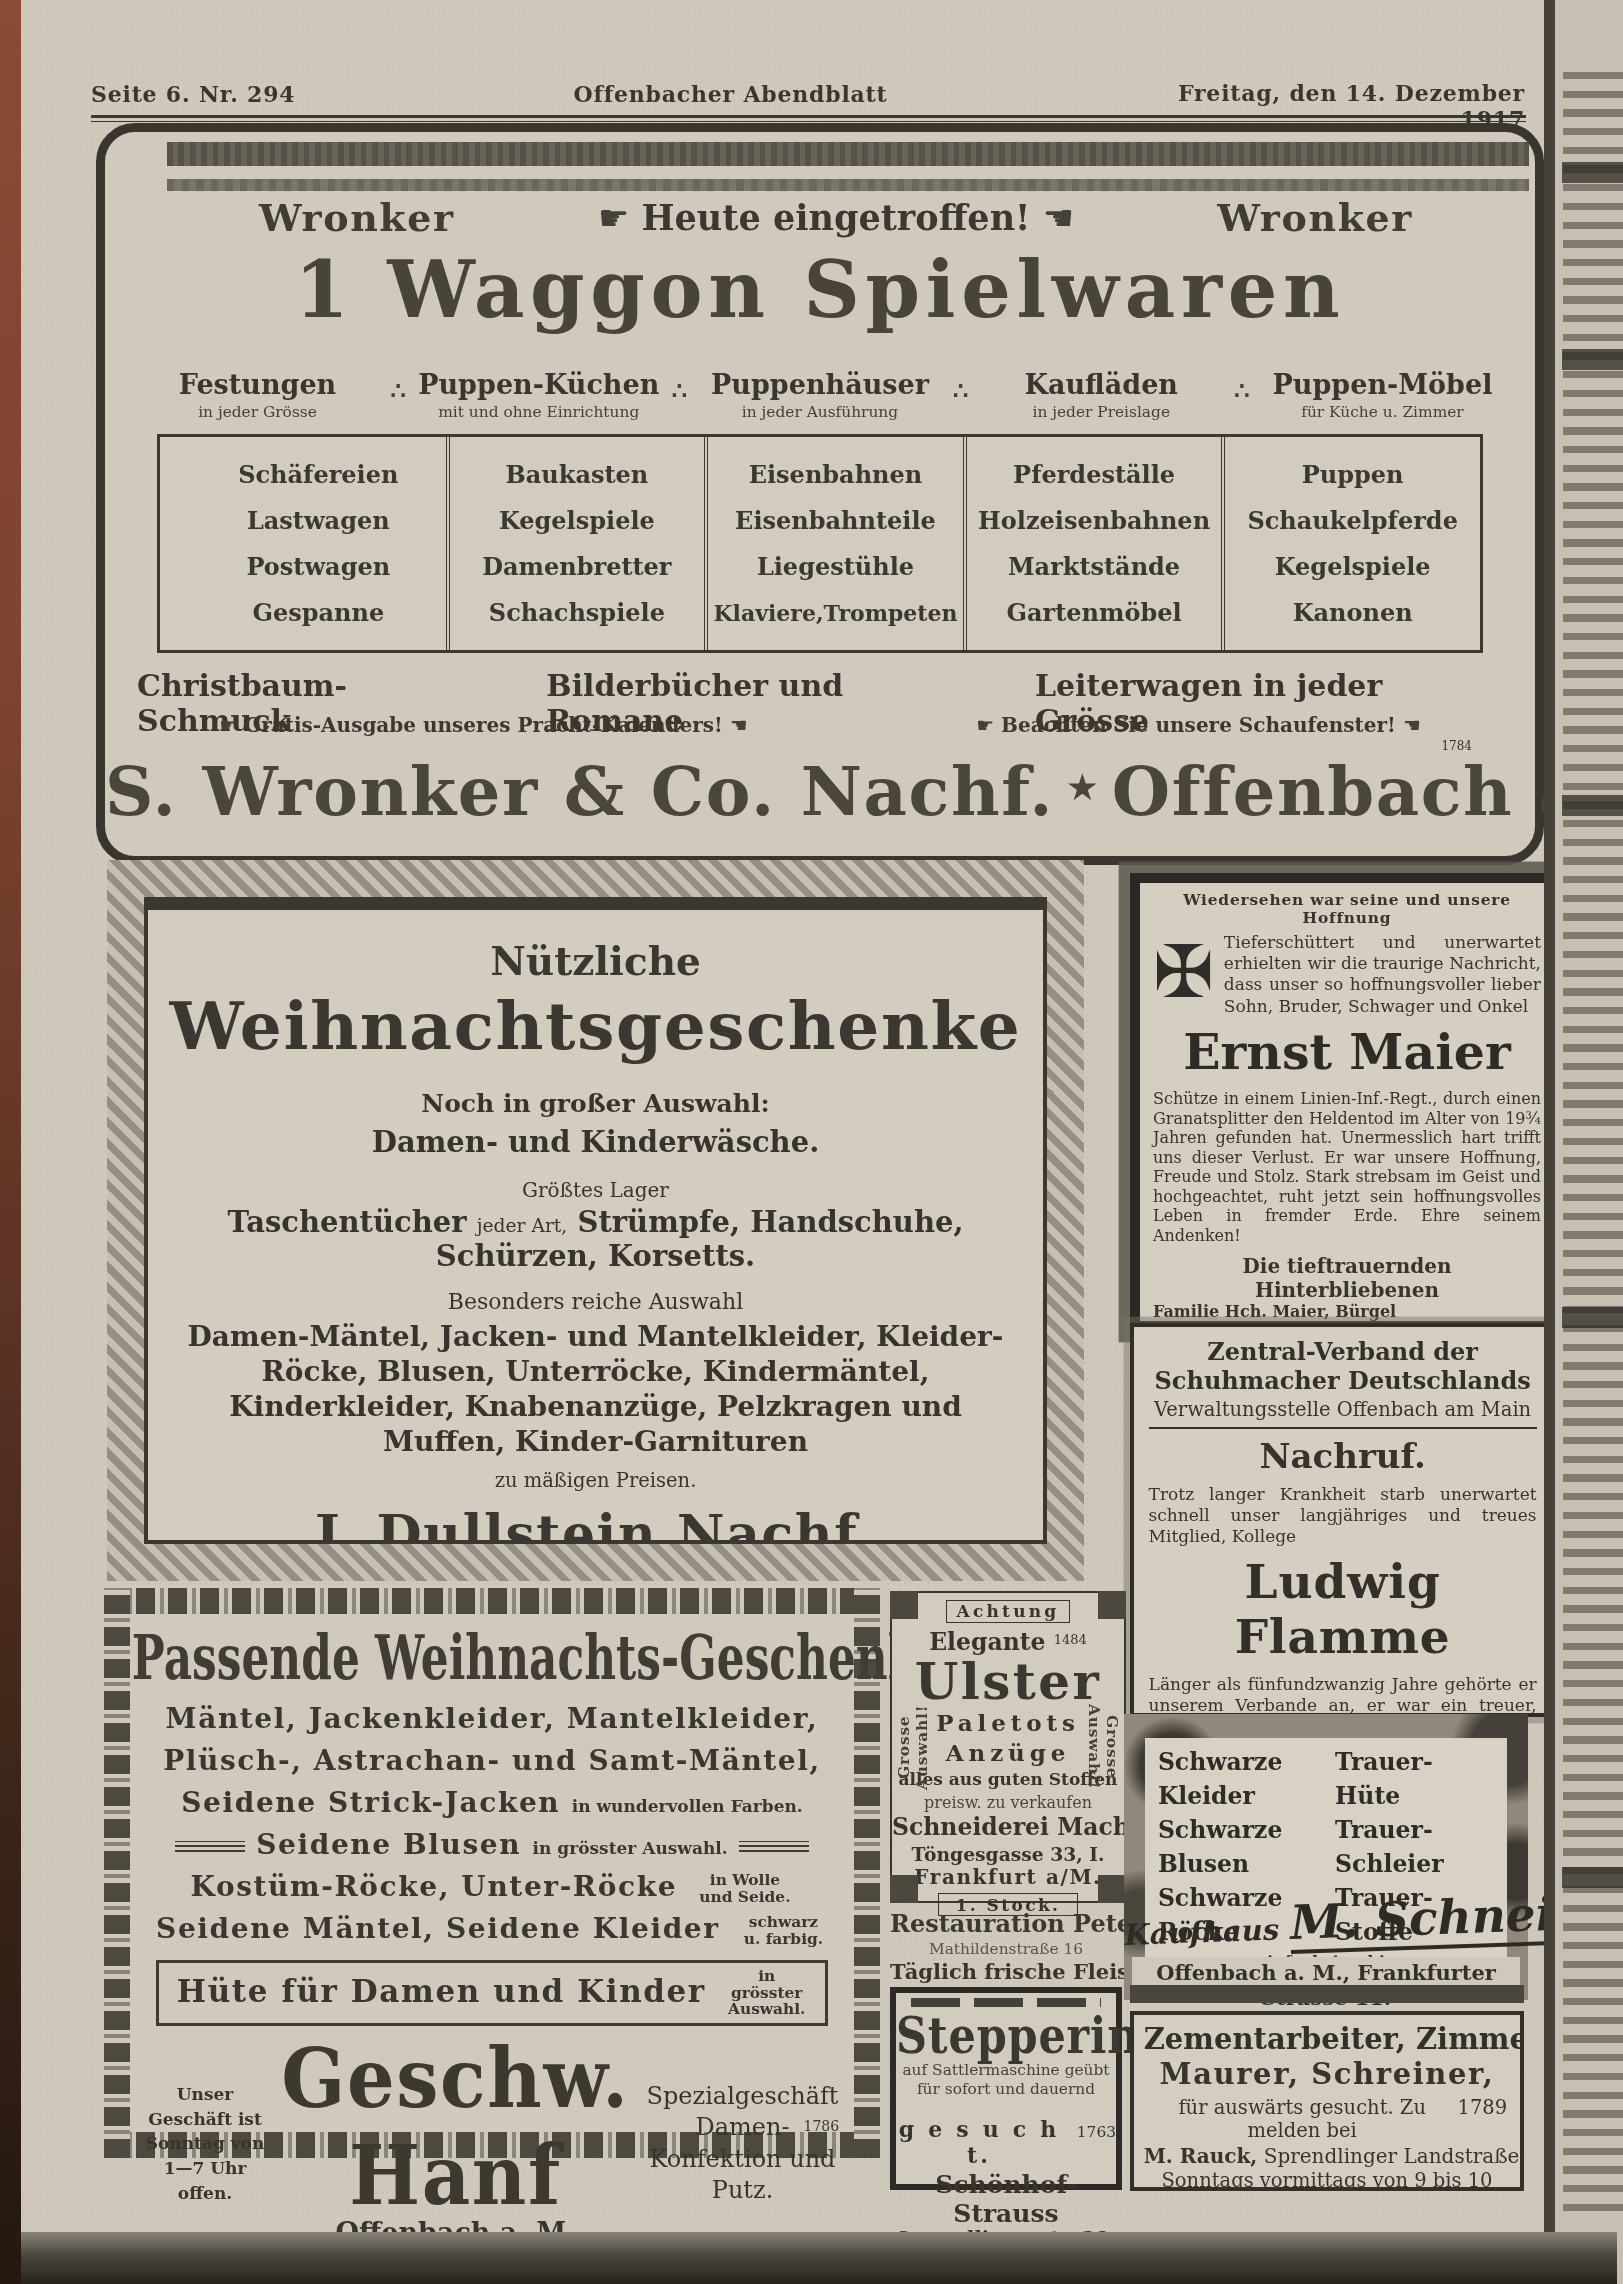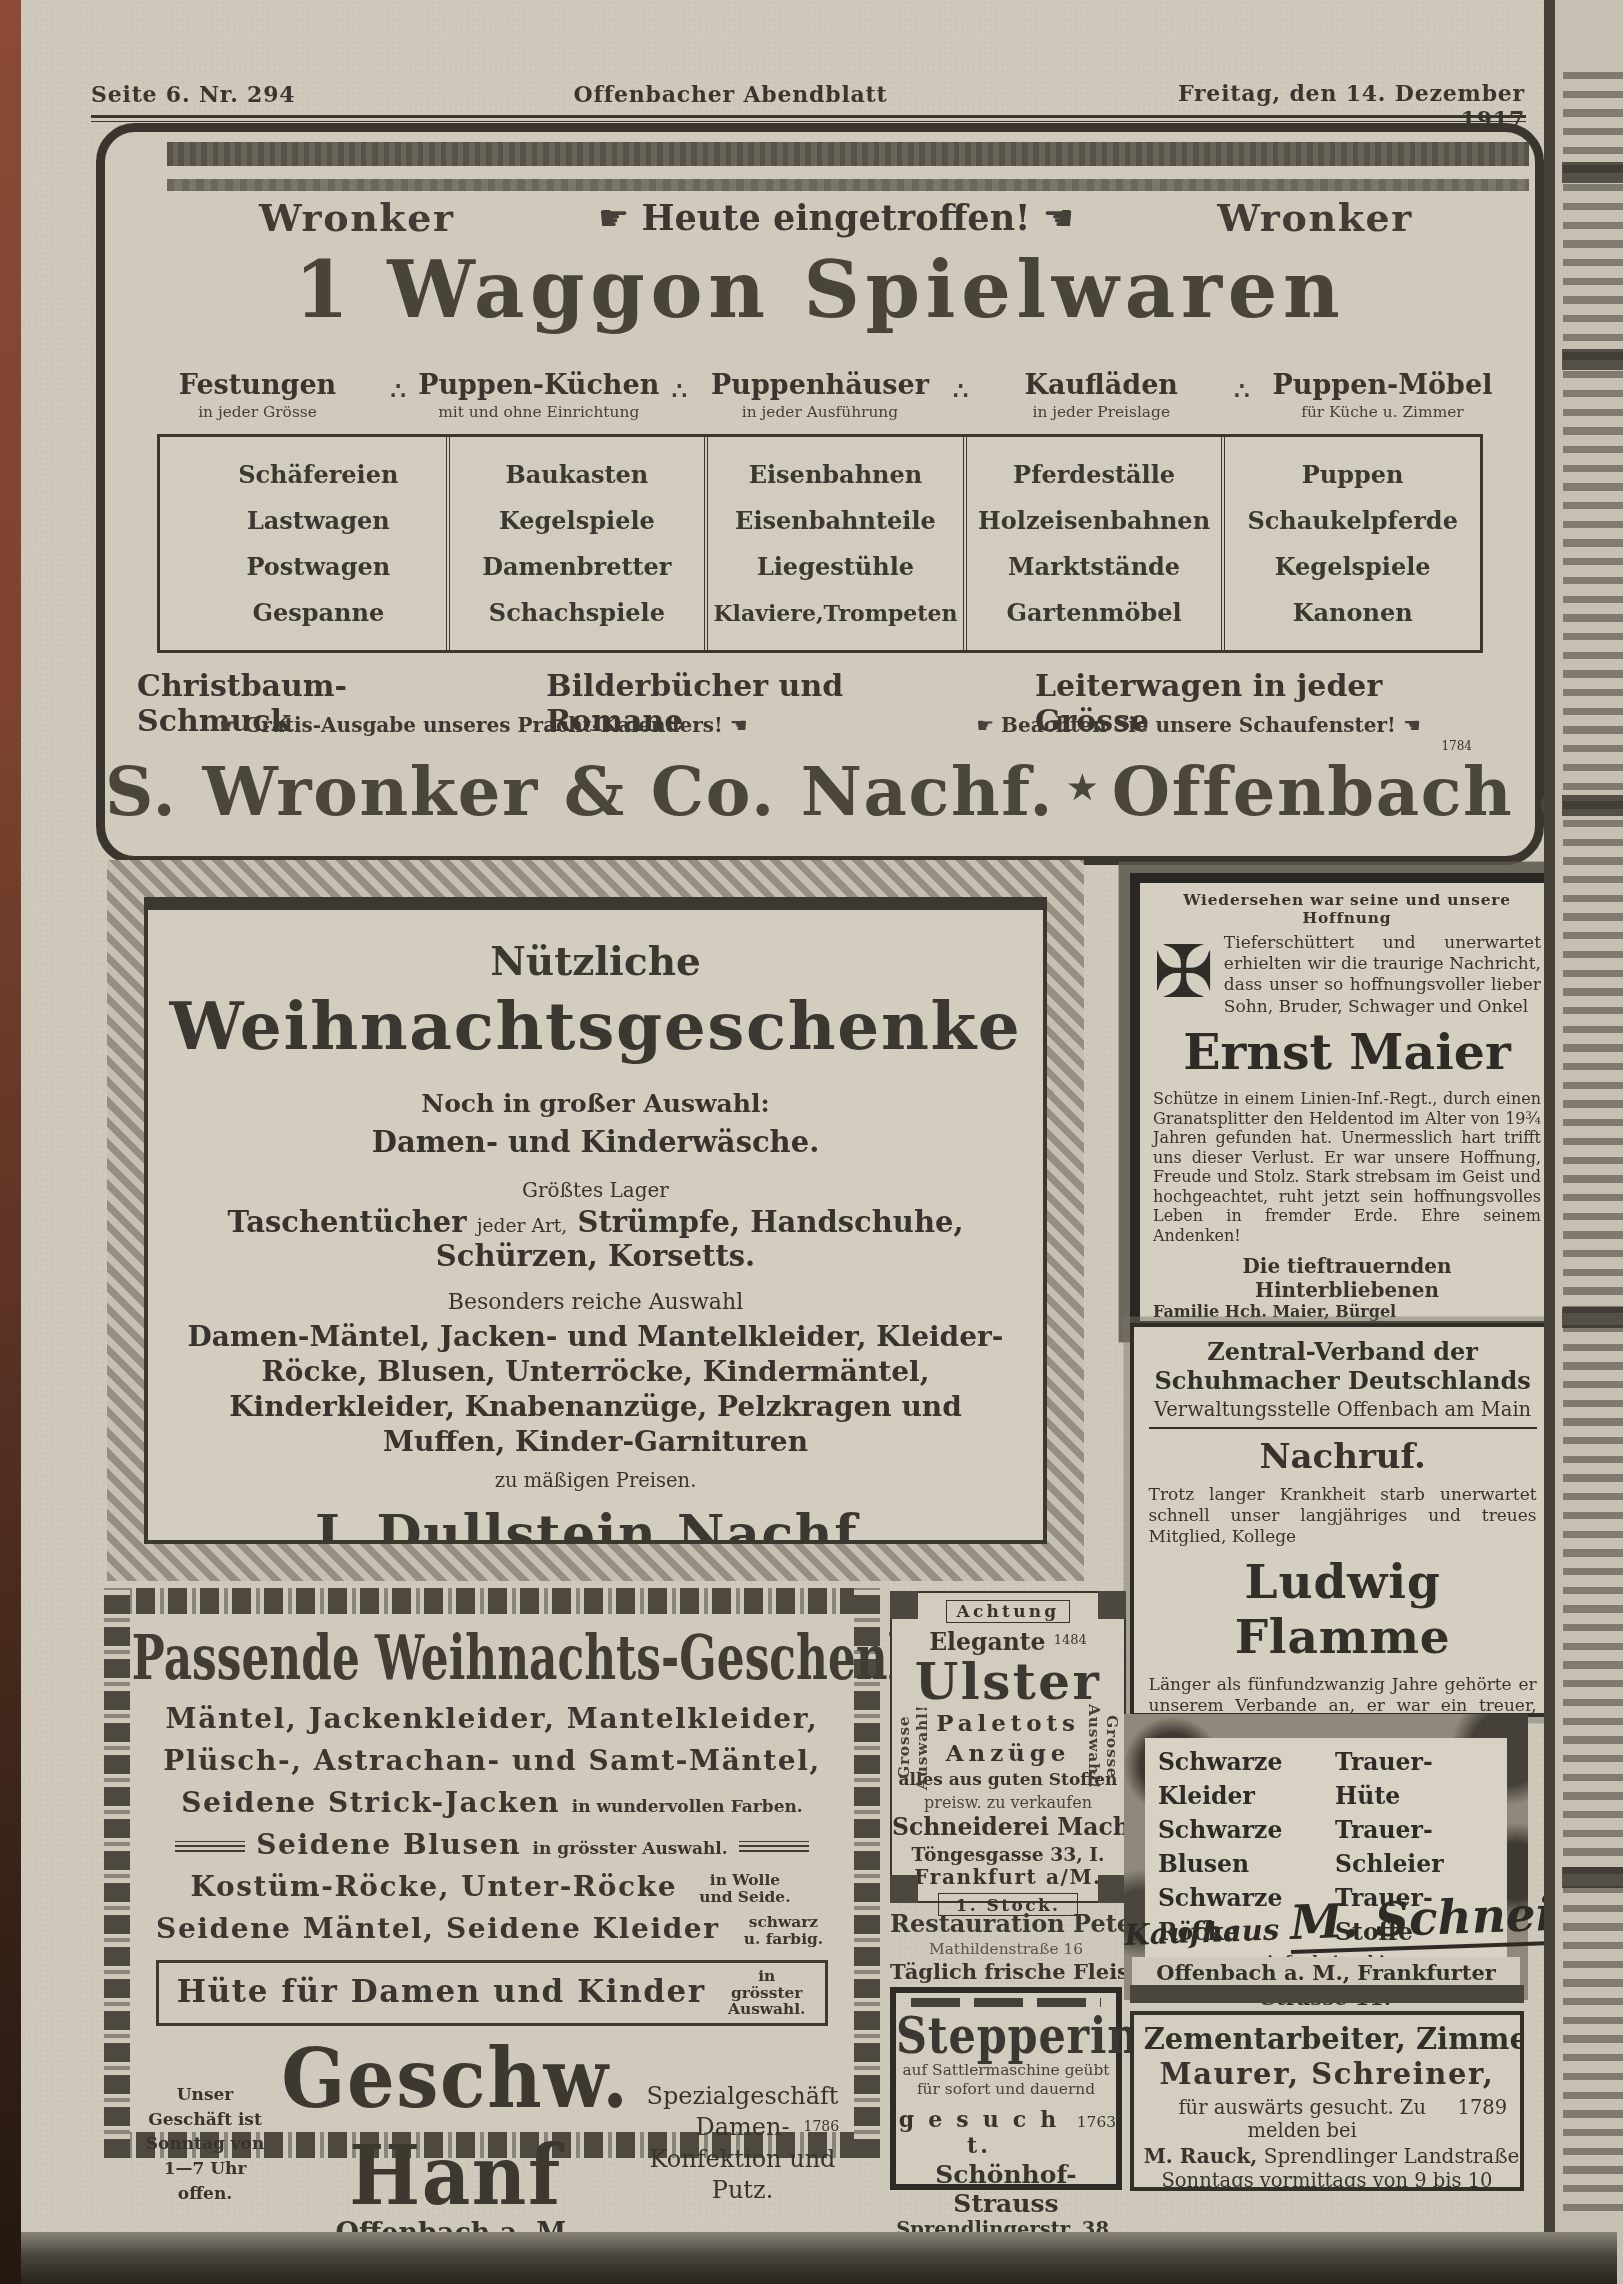--- a/index.html
+++ b/index.html
@@ -146,21 +146,21 @@
   .pf-l2{display:flex;justify-content:space-between;font-size:16px;margin-top:1.6px;padding:0 3.2px;}
   .pf-rule{border-bottom:2.4px solid #3a362f;margin-top:4.9px;}
   
   .st-box{left:890px;top:1987px;width:232px;height:203px;border:6.5px solid #2e2b26;background:#d2ccbf;
         text-align:center;padding-top:3.2px;box-sizing:border-box;}
   .st-bar{height:9.7px;width:86%;margin:1.6px auto 0;
         background:repeating-linear-gradient(90deg,#44403a 0 49px,transparent 49px 63px);}
   .st-title{font-size:43px;font-weight:bold;letter-spacing:0.8px;color:#3b3731;
         display:inline-block;transform:scaleY(1.15);margin-top:3.2px;}
   .st-l{font-size:15.4px;line-height:1.25;color:#45413a;}
-  .st-l3{display:flex;justify-content:center;align-items:baseline;gap:14.6px;margin-top:7px;}
+  .st-l3{display:flex;justify-content:center;align-items:baseline;gap:14.6px;margin-top:17px;}
   .st-ges{font-size:22px;font-weight:bold;letter-spacing:3.2px;}
   .st-num{font-size:15.4px;}
   .st-name{font-size:25px;font-weight:bold;margin-top:1.6px;}
   .st-addr{font-size:19.5px;font-weight:bold;margin-top:0px;}
   
   .s-wrap{left:1124px;top:1714px;width:404px;height:286px;background:#8f897b;
         background-image:radial-gradient(circle at 12% 18%,#3e3a33 0 32px,transparent 49px),
           radial-gradient(circle at 95% 12%,#45413a 0 37px,transparent 57px),
           radial-gradient(circle at 4% 70%,#4a463e 0 24px,transparent 45px),
           radial-gradient(circle at 97% 55%,#3e3a33 0 28px,transparent 49px);}

